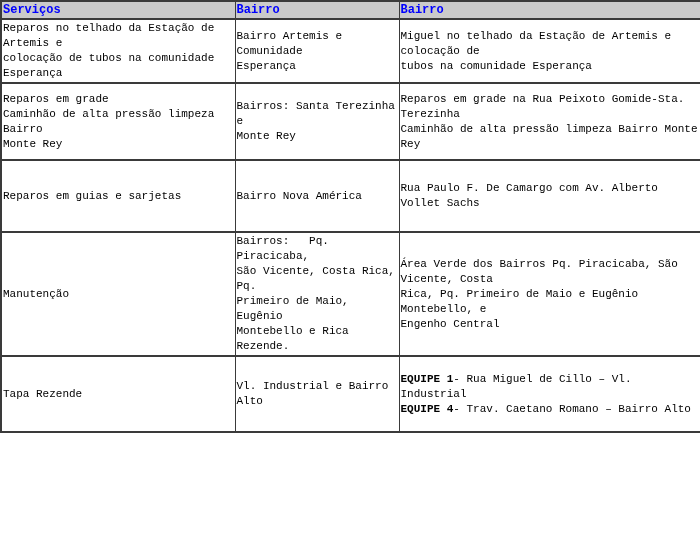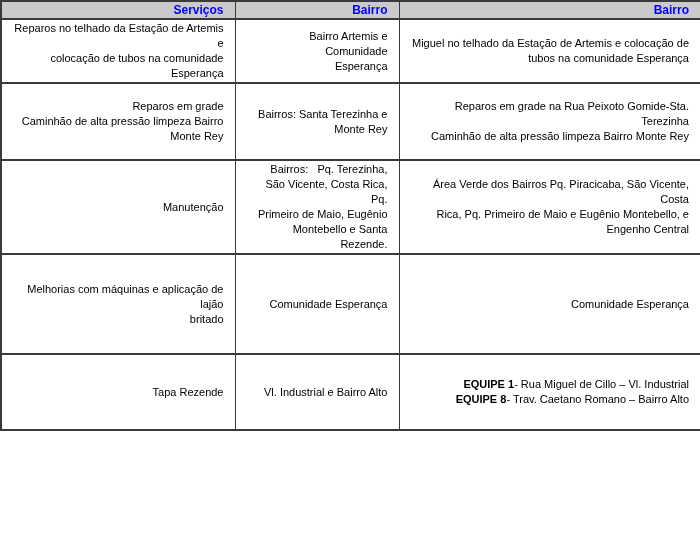--- a/index.html
+++ b/index.html
@@ -26,24 +26,25 @@
     width:700px;
     table-layout:fixed;
     border-collapse:collapse;
     border:2px solid var(--border);
   }
   table.services-table th,
   table.services-table td{
     border:2px solid var(--border);
     border-left-width:1px;
     border-right-width:1px;
-    text-align:right;
+    text-align:left;
     vertical-align:middle;
-    padding:1px 11px;
+    padding:1px 1px;
     overflow:hidden;
+    font-family:Liberation Mono, monospace;
   }
   table.services-table th{
     height:14px;
     background:var(--header-bg);
     color:var(--header-text);
     font-size:12px;
     font-weight:bold;
     line-height:14px;
   }
   table.services-table td{
@@ -83,29 +84,29 @@
     <td><span class="seg">Reparos no telhado da Estação de Artemis e</span><br><span class="seg">colocação de tubos na comunidade</span><br><span class="seg">Esperança</span></td>
     <td><span class="seg">Bairro Artemis e Comunidade</span><br><span class="seg">Esperança</span></td>
     <td><span class="seg">Miguel no telhado da Estação de Artemis e colocação de</span><br><span class="seg">tubos na comunidade Esperança</span></td>
   </tr>
         <tr>
     <td><span class="seg">Reparos em grade</span><br><span class="seg">Caminhão de alta pressão limpeza Bairro</span><br><span class="seg">Monte Rey</span></td>
     <td><span class="seg">Bairros: Santa Terezinha e</span><br><span class="seg">Monte Rey</span></td>
     <td><span class="seg">Reparos em grade na Rua Peixoto Gomide-Sta. Terezinha</span><br><span class="seg">Caminhão de alta pressão limpeza Bairro Monte Rey</span></td>
   </tr>
         <tr>
-    <td><span class="seg">Manutenção</span></td>
-    <td><span class="seg">Bairros:   Pq. Terezinha,</span><br><span class="seg">São Vicente, Costa Rica,   Pq.</span><br><span class="seg">Primeiro de Maio, Eugênio</span><br><span class="seg">Montebello e Santa Rezende.</span></td>
-    <td><span class="seg">Área Verde dos Bairros Pq. Piracicaba, São Vicente, Costa</span><br><span class="seg">Rica, Pq. Primeiro de Maio e Eugênio Montebello, e</span><br><span class="seg">Engenho Central</span></td>
+    <td><span class="seg">Reparos em guias e sarjetas</span></td>
+    <td><span class="seg">Bairro Nova América</span></td>
+    <td><span class="seg">Rua Paulo F. De Camargo com Av. Alberto Vollet Sachs</span></td>
   </tr>
         <tr>
-    <td><span class="seg">Melhorias com máquinas e aplicação de lajão</span><br><span class="seg">britado</span></td>
-    <td><span class="seg">Comunidade Esperança</span></td>
-    <td><span class="seg">Comunidade Esperança</span></td>
+    <td><span class="seg">Manutenção</span></td>
+    <td><span class="seg">Bairros:   Pq. Piracicaba,</span><br><span class="seg">São Vicente, Costa Rica,   Pq.</span><br><span class="seg">Primeiro de Maio, Eugênio</span><br><span class="seg">Montebello e Rica Rezende.</span></td>
+    <td><span class="seg">Área Verde dos Bairros Pq. Piracicaba, São Vicente, Costa</span><br><span class="seg">Rica, Pq. Primeiro de Maio e Eugênio Montebello, e</span><br><span class="seg">Engenho Central</span></td>
   </tr>
         <tr>
     <td><span class="seg">Tapa Rezende</span></td>
     <td><span class="seg">Vl. Industrial e Bairro Alto</span></td>
-    <td><span class="seg bold">EQUIPE 1</span><span class="seg">- Rua Miguel de Cillo – Vl. Industrial</span><br><span class="seg bold">EQUIPE 8</span><span class="seg">- Trav. Caetano Romano – Bairro Alto</span></td>
+    <td><span class="seg bold">EQUIPE 1</span><span class="seg">- Rua Miguel de Cillo – Vl. Industrial</span><br><span class="seg bold">EQUIPE 4</span><span class="seg">- Trav. Caetano Romano – Bairro Alto</span></td>
   </tr>
       </tbody>
   </table>
 </div>
 
 </body></html>

